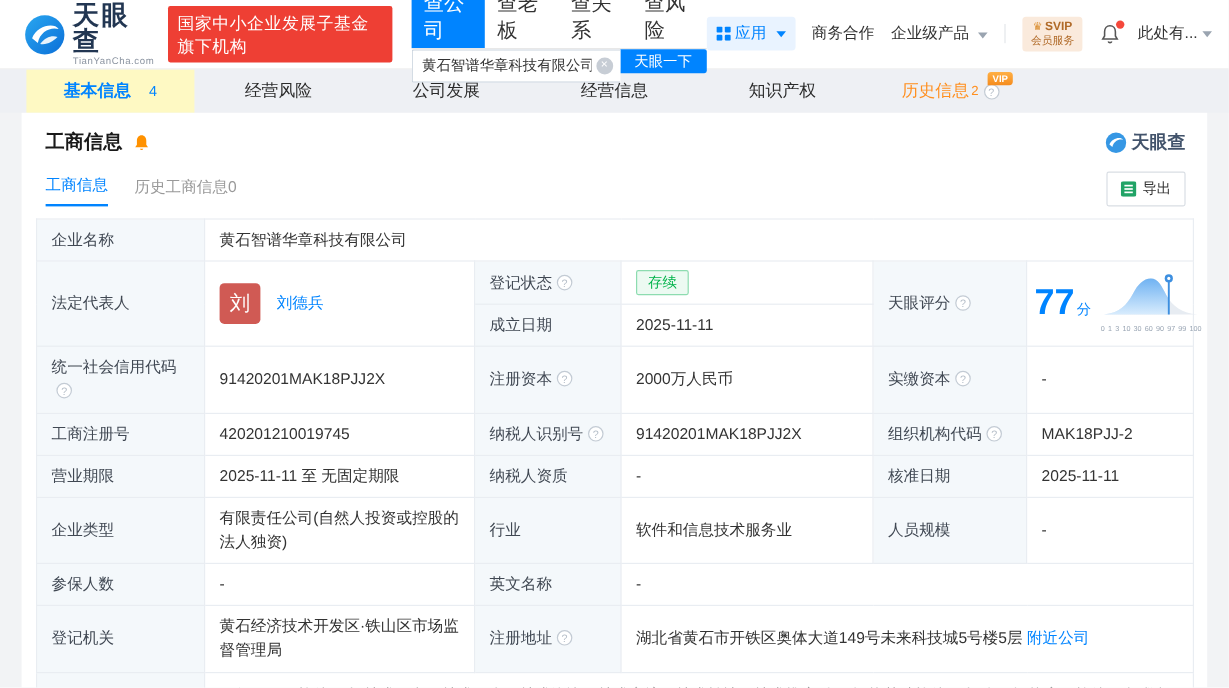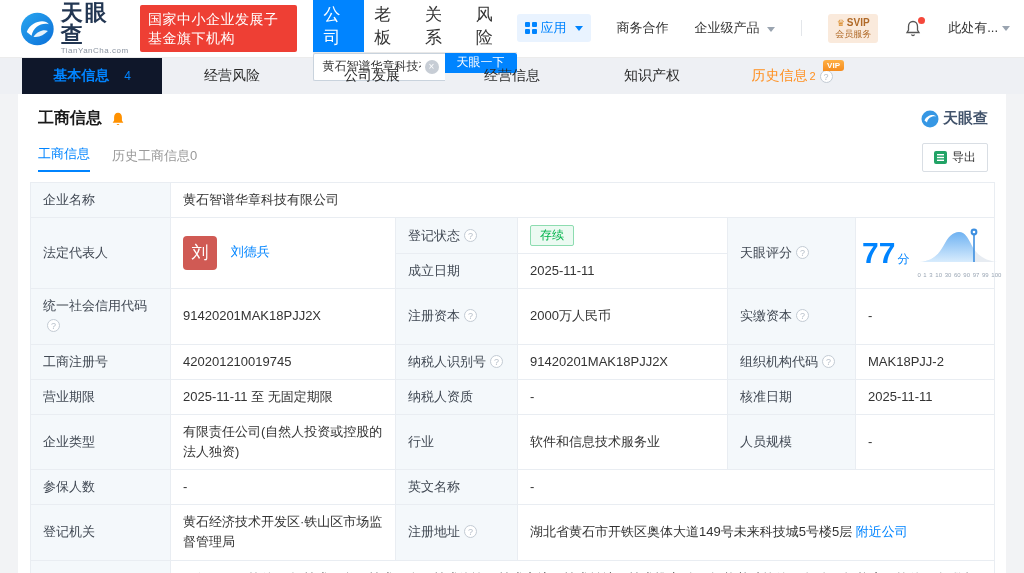--- a/index.html
+++ b/index.html
@@ -22,38 +22,38 @@
   .stabs { display:flex; border-bottom:1px solid #e8e8e8; }
   .stab { font-size:17px; padding:3px 10px; color:#333; cursor:pointer; }
   .stab.active { background:#0084ff; color:#fff; border-radius:2px 2px 0 0; }
   .srow { display:flex; }
   .sinput-wrap { position:relative; flex:1; }
   .sinput { width:100%; height:28px; border:1px solid #c9d3dd; border-right:none; padding:0 24px 0 8px; font-size:12px; color:#333; outline:none; border-radius:2px 0 0 2px; font-family:inherit; }
   .clear { position:absolute; right:6px; top:7px; width:14px; height:14px; border-radius:50%; background:#c7cdd5; color:#fff; font-size:10px; line-height:14px; text-align:center; cursor:pointer; }
   .clear::before { content:"×"; }
   .sbtn { height:20px; padding:0 12px; background:#0084ff; color:#fff; border:none; font-size:12px; border-radius:0 2px 2px 0; cursor:pointer; white-space:nowrap; font-family:inherit; }
 
-  .nav { margin-left:auto; display:flex; align-items:center; gap:26px; white-space:nowrap; }
+  .nav { margin-left:auto; display:flex; align-items:center; gap:14px; white-space:nowrap; }
   .apps { display:flex; align-items:center; gap:4px; background:#e9f3ff; color:#0084ff; padding:5px 8px; border-radius:3px; font-size:13px; cursor:pointer; }
   .caret { display:inline-block; width:0; height:0; border-left:4px solid transparent; border-right:4px solid transparent; border-top:5px solid #9aa4b0; margin-left:4px; vertical-align:middle; }
   .caret.blue { border-top-color:#0084ff; }
   .navlink { font-size:13px; color:#333; cursor:pointer; }
   .vdiv { width:1px; height:16px; background:#e3e6ea; }
   .vip { background:#faeadc; border-radius:3px; padding:3px 7px; color:#b06a28; text-align:center; line-height:1.2; cursor:pointer; }
   .v1 { font-size:10px; font-weight:bold; }
   .crown { color:#d98b2b; margin-right:2px; font-size:9px; }
   .v2 { font-size:9px; }
   .bell { position:relative; cursor:pointer; display:flex; }
   .dot { position:absolute; top:-2px; right:-3px; width:7px; height:7px; border-radius:50%; background:#f5483b; }
   .user { font-size:13px; color:#333; cursor:pointer; max-width:74px; overflow:hidden; display:flex; align-items:center; }
 
   
   .tabstrip { height:36px; background:#eef0f4; display:flex; padding-left:22px; }
   .mtab { width:140px; display:flex; align-items:center; justify-content:center; font-size:14px; color:#2a2a2a; cursor:pointer; position:relative; }
-  .mtab.active { background:#0f172a; color:#0084ff; font-weight:bold;gap:12px; }
+  .mtab.active { background:#fef9c3; color:#0084ff; font-weight:bold;gap:12px; }
   .cnt { font-size:12px; color:#0084ff; margin-left:3px; font-weight:normal; }
   .mtab.hist { color:#ff8f1f; }
   .hcnt { font-size:11px; color:#ff8f1f; margin-left:2px; }
   .vipbadge { position:absolute; top:2px; right:18px; background:linear-gradient(180deg,#ffb045,#f58c1e); color:#fff; font-size:8px; font-weight:bold; padding:0 4px; border-radius:3px 3px 3px 0; line-height:11px; }
   .help { display:inline-block; width:13px; height:13px; border:1px solid #c3cbd4; border-radius:50%; color:#b6bfc9; font-size:9px; line-height:12px; text-align:center; margin-left:4px; cursor:pointer; vertical-align:1px; background:#fff; }
   .help::before { content:"?"; }
 
   
   .card { position:absolute; left:18px; right:18px; top:94px; bottom:0; background:#fff; padding:12px 12px 0 12px; }
   .title-row { display:flex; align-items:center; padding:2px 6px 0 8px; }

